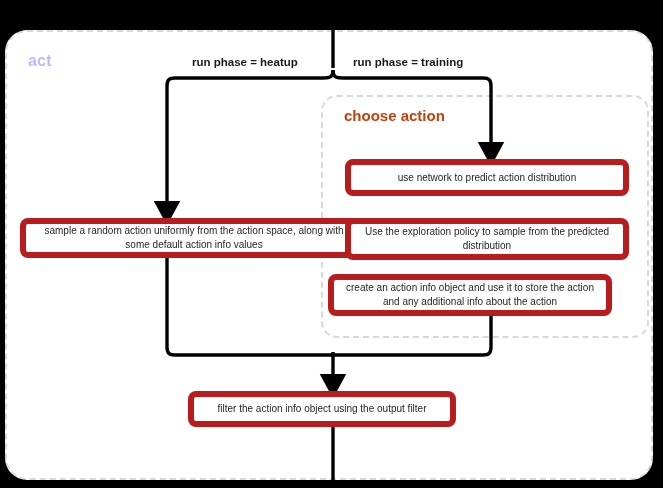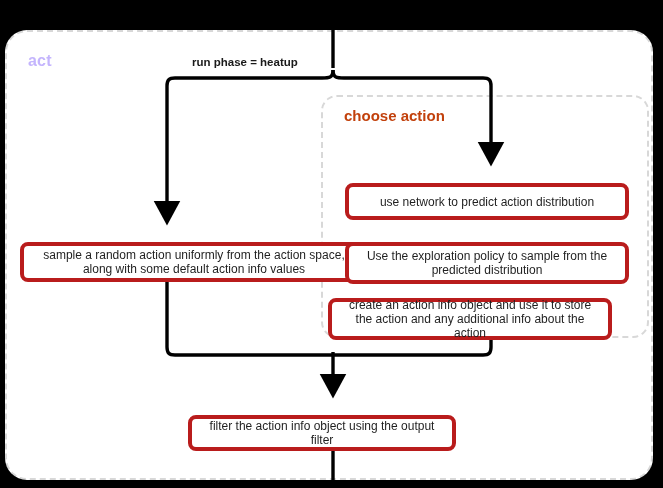--- a/index.html
+++ b/index.html
@@ -60,31 +60,30 @@
     font-weight: bold;
     color: #c2410c;
     line-height: 20px;
     width: 120px;
   }
   
   .box {
     position: absolute;
     box-sizing: border-box;
     background: #ffffff;
-    border: 4px solid #b91c1c;
+    border: 6px solid #b91c1c;
     border-radius: 8px;
     display: flex;
     align-items: center;
     justify-content: center;
     text-align: center;
-    font-size: 12px;
+    font-size: 10px;
     color: #1f1f1f;
     line-height: 14px;
     padding: 2px 8px;
-    margin-top: 24px;
   }
   #box-sample   { left: 20px;  top: 218px; width: 348px; height: 40px; }
   #box-network  { left: 345px; top: 159px; width: 284px; height: 37px; }
   #box-explore  { left: 345px; top: 218px; width: 284px; height: 42px; }
   #box-create   { left: 328px; top: 274px; width: 284px; height: 42px; }
   #box-filter   { left: 188px; top: 391px; width: 268px; height: 36px; }
 
   
   .edge-label {
     position: absolute;
@@ -136,20 +135,21 @@
 
     <path d="M491,316 L491,347 C491,353 489,355 483,355 L333,355" fill="none" stroke="#000000" stroke-width="3.4" stroke-linejoin="round"></path>
 
     <path d="M333,352 L333,385" fill="none" stroke="#000000" stroke-width="3.4" marker-end="url(#arrow)"></path>
 
     <path d="M333,427 L333,488" fill="none" stroke="#000000" stroke-width="3.4"></path>
   </svg>
 
   <div class="edge-label" id="label-heatup">run phase = heatup</div>
 
+  <div class="edge-label" id="label-training">run phase = training</div>
 
   <div class="box" id="box-sample">sample a random action uniformly from the action space, along with some default action info values</div>
 
   <div class="box" id="box-network">use network to predict action distribution</div>
 
   <div class="box" id="box-explore">Use the exploration policy to sample from the predicted distribution</div>
 
   <div class="box" id="box-create">create an action info object and use it to store the action and any additional info about the action</div>
 
   <div class="box" id="box-filter">filter the action info object using the output filter</div>

